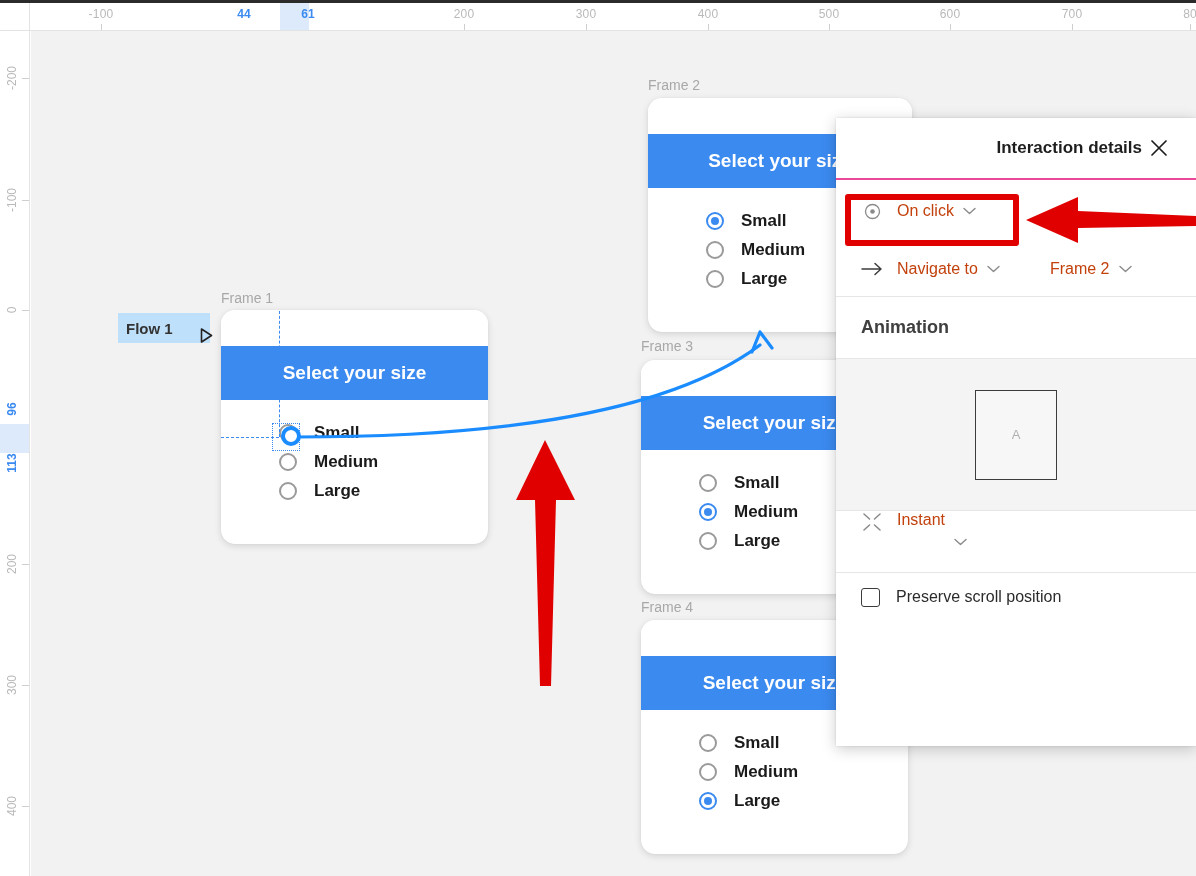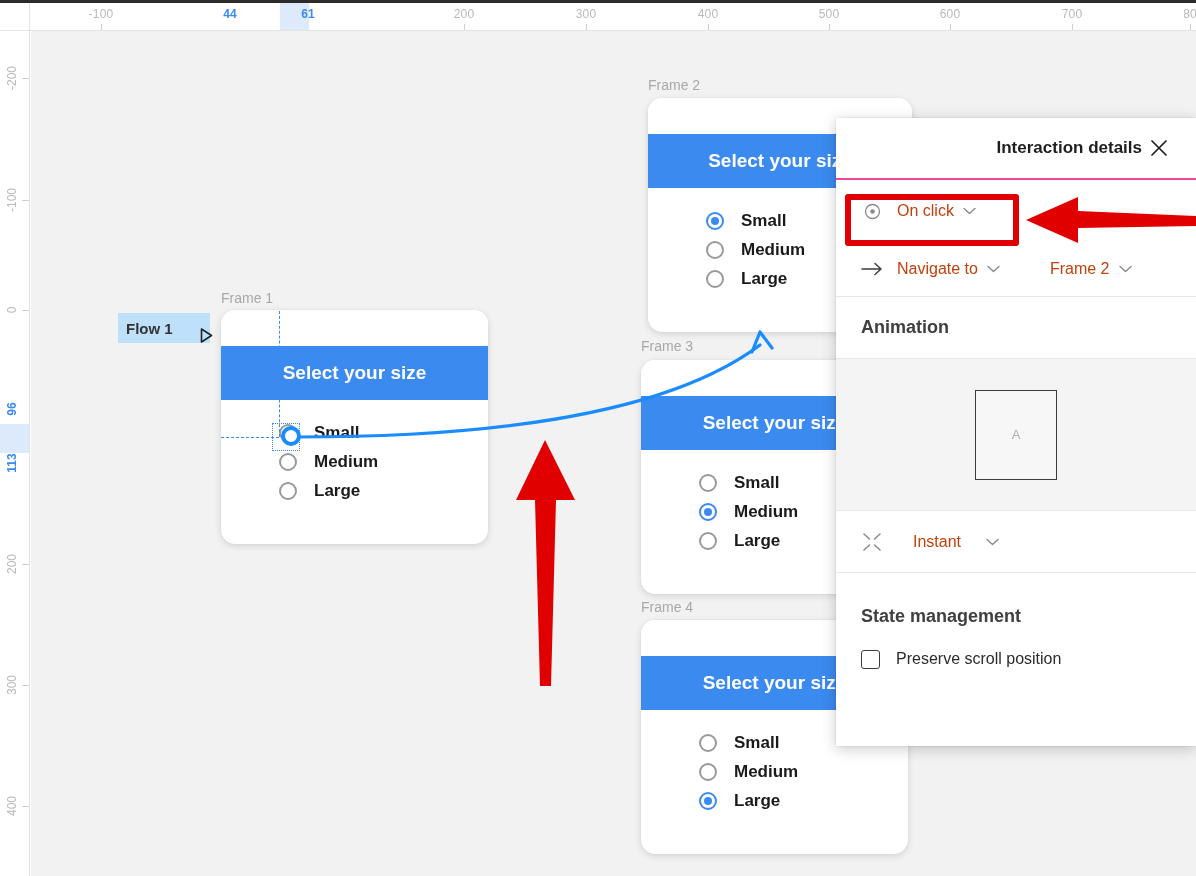--- a/index.html
+++ b/index.html
@@ -270,24 +270,23 @@
   }
   .anim-card {
     width: 82px; height: 90px;
     border: 1px solid #3c3c3c;
     background: #f7f7f7;
     display: flex; align-items: center; justify-content: center;
     font-size: 13px; color: #b0b0b0;
   }
   .easing-row {
     height: 62px;
-    display: flex; align-items: center;
+    display: flex; 
     padding-left: 25px;
     border-bottom: 1px solid #e6e6e6;
-    gap: 16px;
   }
   .state-head {
     height: 62px;
     display: flex; align-items: flex-end;
     padding: 0 0 8px 25px;
   }
   .check-row {
     height: 48px;
     display: flex; align-items: center;
     padding-left: 25px;
@@ -321,21 +320,21 @@
 
   <div class="top-strip"></div>
 
   <div class="canvas">
   </div>
 
   <div class="ruler-top" id="ruler-top">
       <div class="ruler-hl-top" style="left: 280px; width: 29px;"></div>
       <div class="rtick-label" style="left: 101px;">-100</div>
       <div class="rtick-mark" style="left: 101px;"></div>
-      <div class="rtick-label active" style="left: 230px;">44</div>
+      <div class="rtick-label active" style="left: 244px;">44</div>
       <div class="rtick-label active" style="left: 308px;">61</div>
       <div class="rtick-label" style="left: 464px;">200</div>
       <div class="rtick-mark" style="left: 464px;"></div>
       <div class="rtick-label" style="left: 586px;">300</div>
       <div class="rtick-mark" style="left: 586px;"></div>
       <div class="rtick-label" style="left: 708px;">400</div>
       <div class="rtick-mark" style="left: 708px;"></div>
       <div class="rtick-label" style="left: 829px;">500</div>
       <div class="rtick-mark" style="left: 829px;"></div>
       <div class="rtick-label" style="left: 950px;">600</div>
@@ -544,23 +543,20 @@
         </svg>
       </span>
       <span class="row-text">Instant</span>
       <span class="chev">
         <svg width="13" height="8" viewBox="0 0 13 8">
             <path d="M1 1.5 L6.5 6.5 L12 1.5" fill="none" stroke="#8a8a8a" stroke-width="1.4" stroke-linecap="round" stroke-linejoin="round"></path>
           </svg>
       </span>
     </div>
 
-    <div class="state-head">
-      <span class="section-title">State management</span>
-    </div>
 
     <div class="check-row">
       <span class="checkbox"></span>
       <span class="check-label">Preserve scroll position</span>
     </div>
 
   </div>
 
   <div class="red-box" style="left:845px; top:194px; width:174px; height:52px;"></div>
 

